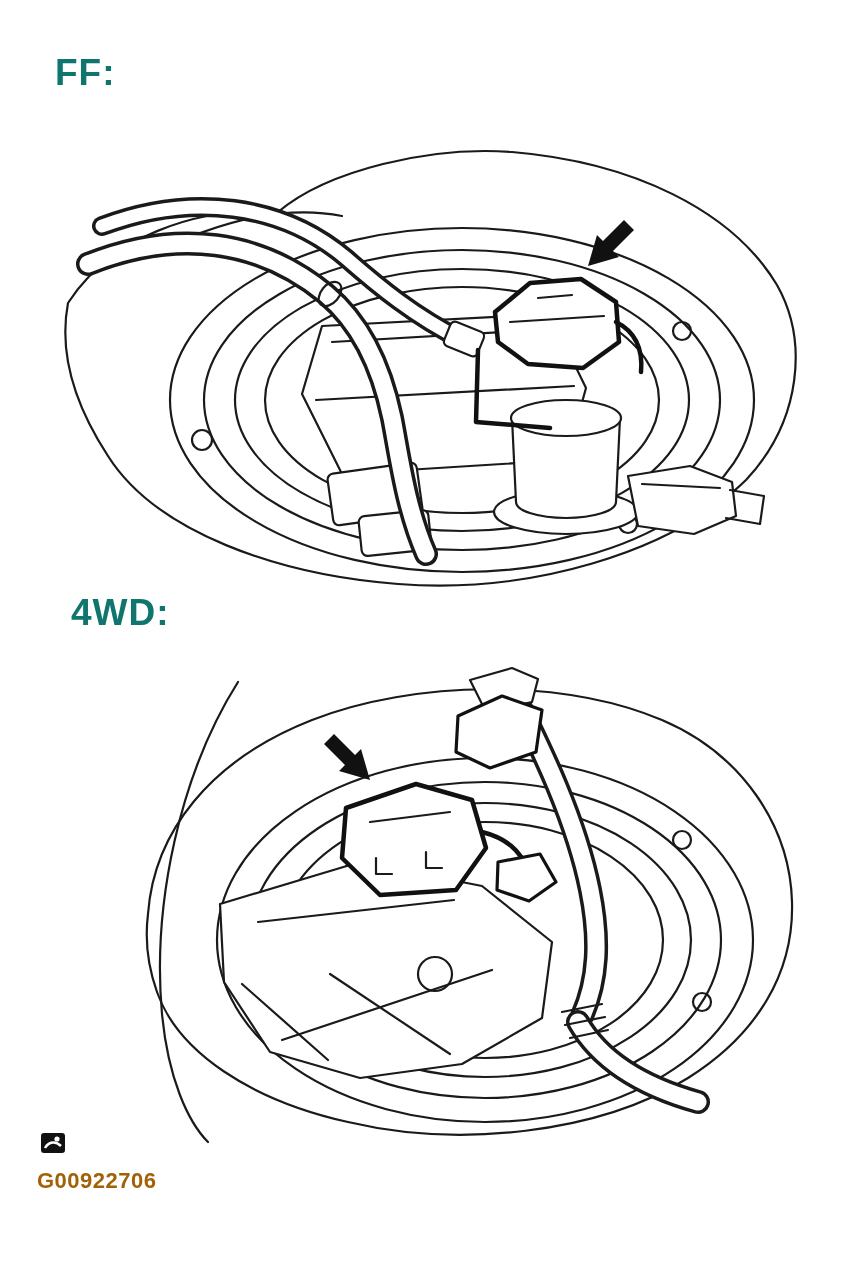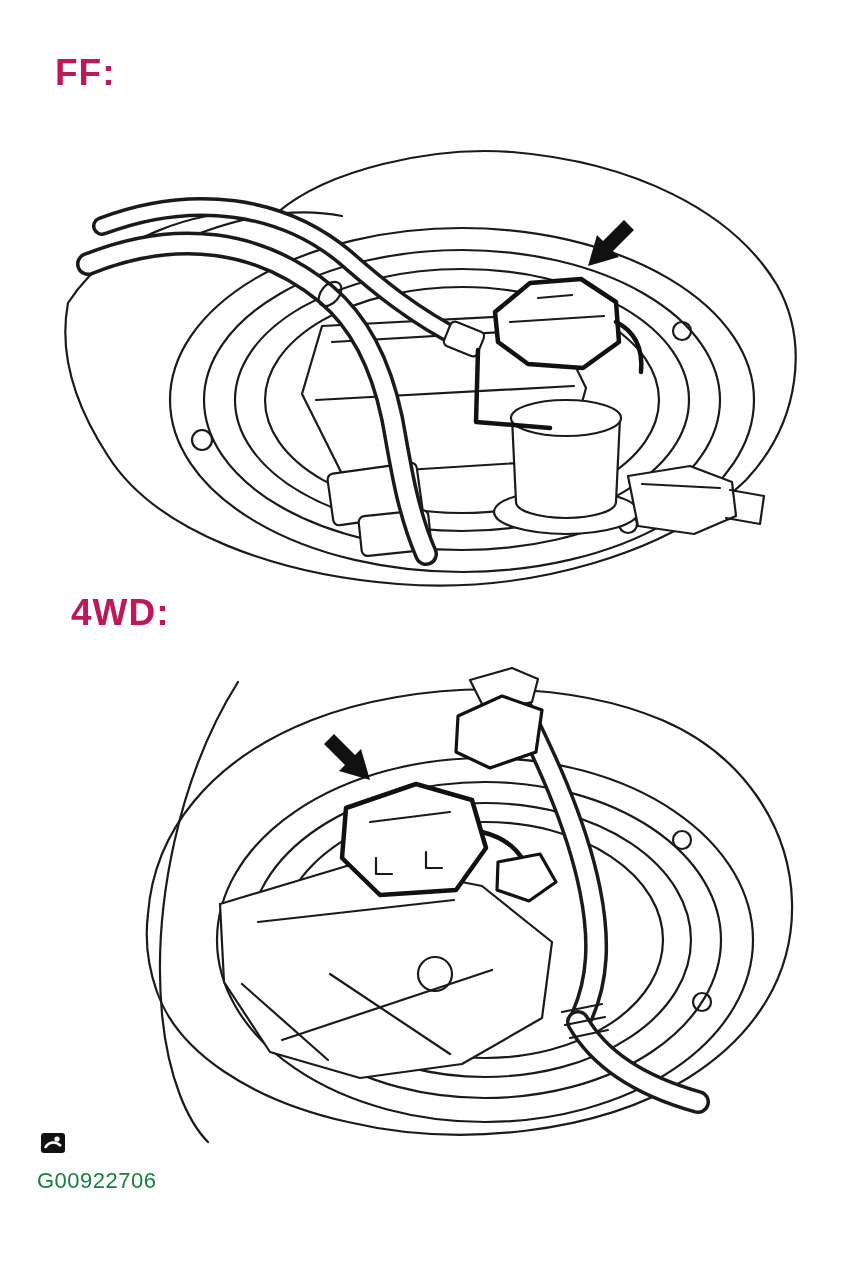--- a/index.html
+++ b/index.html
@@ -13,21 +13,21 @@
     height: 1283px;
     overflow: hidden;
     font-family: "Liberation Sans", sans-serif;
     color: #111;
   }
   .section-label {
     position: absolute;
     font-weight: bold;
     font-size: 37px;
     letter-spacing: 1px;
-    color: #be185d;
+    color: #0f766e;
     margin: 0;
   }
   #ff-label  { left: 55px; top: 52px; }
   #wd-label  { left: 55px; top: 592px; margin-left: 16px; }
   svg.illus { position: absolute; display: block; }
   #ff-svg { left: 30px; top: 88px; }
   #wd-svg { left: 30px; top: 622px; }
 
   
   .ln   { fill: none;    stroke: #1a1a1a; stroke-width: 2.2; stroke-linecap: round; stroke-linejoin: round; }
@@ -41,21 +41,22 @@
   .tubeA-i { fill: none; stroke: #ffffff; stroke-width: 13; stroke-linecap: round; }
   .arrow { fill: #111111; stroke: none; }
 
   .footer-logo { position: absolute; left: 40px; top: 1130px; }
   .figure-id {
     position: absolute;
     left: 37px;
     top: 1168px;
     font-size: 22px;
     letter-spacing: 0.5px;
-    color: #15803d;
+    color: #a16207;
+    font-weight: bold;
   }
 </style>
 </head>
 <body>
 
 <div>
 
   <h2 class="section-label" id="ff-label">FF:</h2>
 
   <svg id="ff-svg" class="illus" width="785" height="505" viewBox="0 0 785 505">

